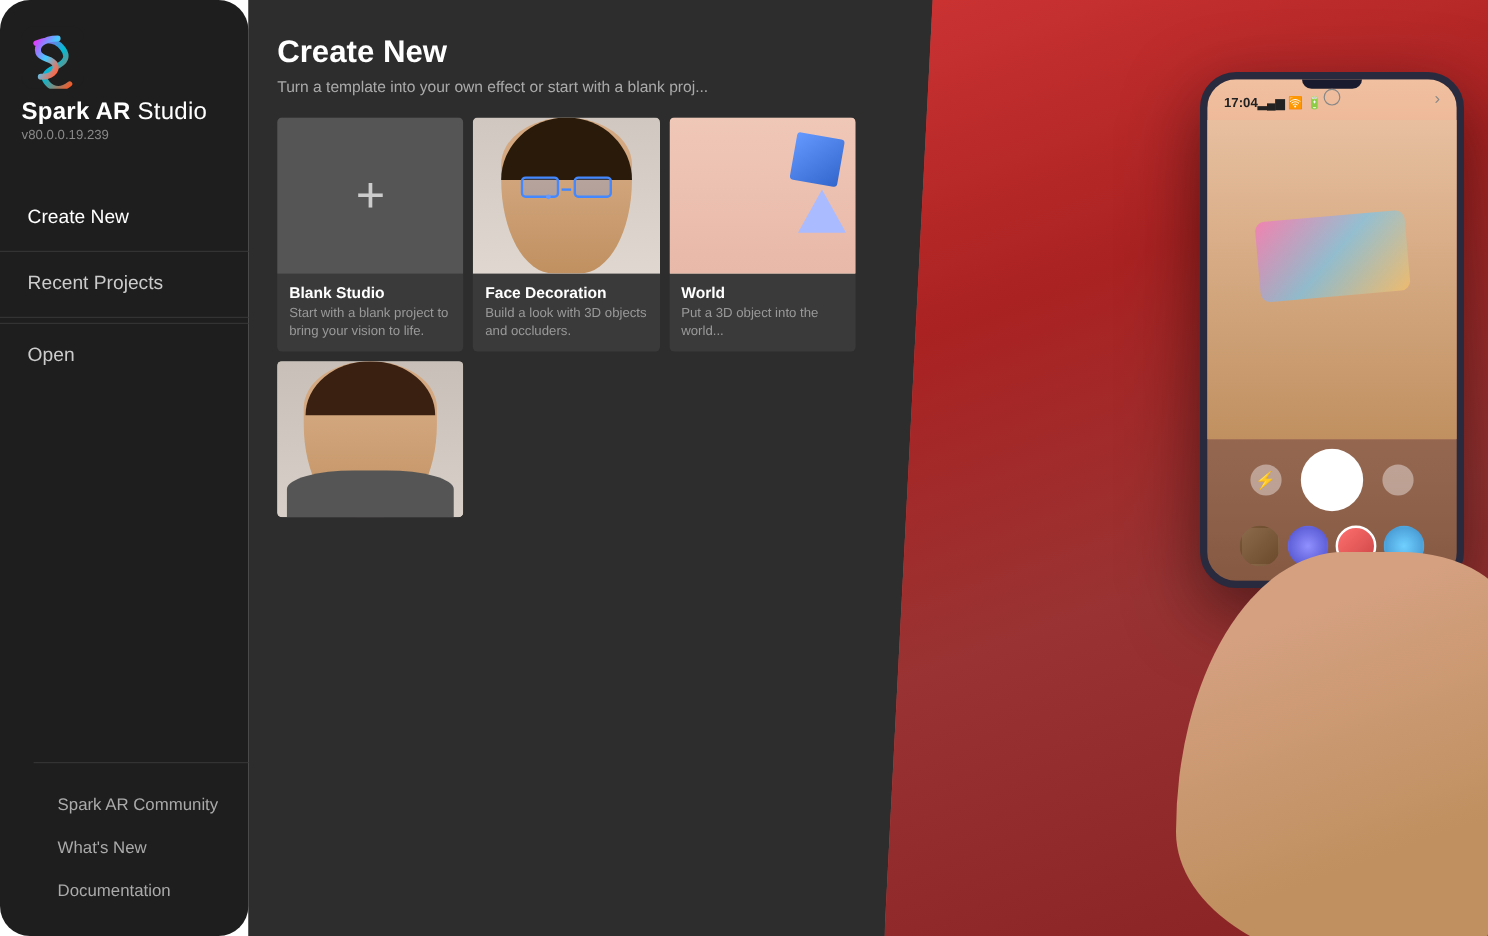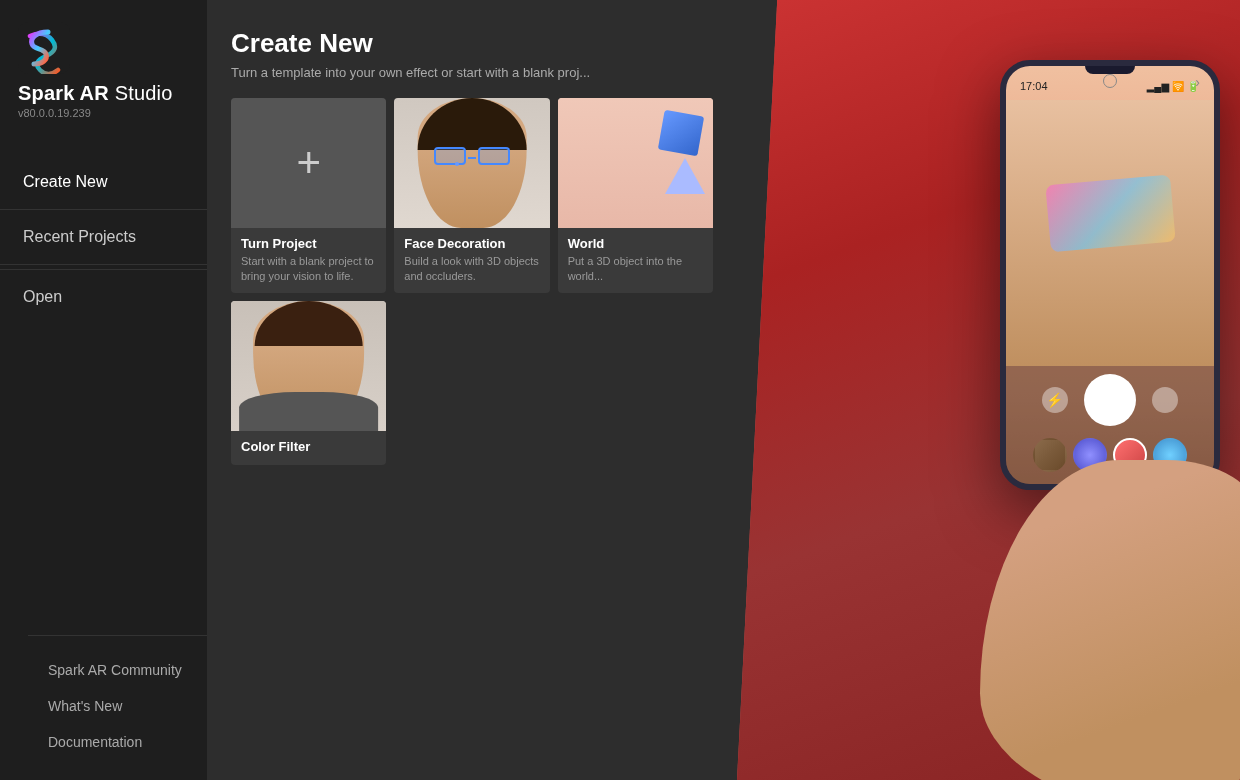--- a/index.html
+++ b/index.html
@@ -13,20 +13,21 @@
 
     
     #sidebar {
       width: 207px;
       min-width: 207px;
       height: 780px;
       background: #1e1e1e;
       display: flex;
       flex-direction: column;
       color: #fff;
+      border-radius: 25px;
     }
 
     #logo-area {
       padding: 22px 18px 10px 18px;
       display: flex;
       flex-direction: column;
       align-items: flex-start;
     }
 
     #logo-icon {
@@ -141,26 +142,25 @@
       width: 100%;
       height: 100%;
       background: linear-gradient(180deg, #f0c0a0 0%, #e8a080 40%, #d09070 80%, #c08060 100%);
       position: relative;
       display: flex;
       flex-direction: column;
     }
 
     #phone-status-bar {
       display: flex;
-      justify-content: space-between;
       align-items: center;
       padding: 6px 14px 4px 14px;
       font-size: 11px;
       color: #222;
-      font-weight: 400;
+      font-weight: 700;
     }
 
     #phone-main-view {
       flex: 1;
       position: relative;
       overflow: hidden;
     }
 
     #ar-overlay {
       position: absolute;
@@ -549,21 +549,21 @@
 
       <div id="dot-accent"></div>
 
       <div id="templates-grid">
 
         <div class="template-card">
           <div class="template-thumb blank-thumb">
             <span class="plus-icon">+</span>
           </div>
           <div class="template-info">
-            <div class="template-name">Turn Project</div>
+            <div class="template-name">Blank Studio</div>
             <div class="template-desc">Start with a blank project to bring your vision to life.</div>
           </div>
         </div>
 
         <div class="template-card">
           <div class="template-thumb face-decoration-thumb">
             <div class="face-silhouette">
 
               <div class="face-shape"></div>
 
@@ -602,24 +602,20 @@
         <div class="template-card">
           <div class="template-thumb color-filter-thumb">
             <div style="width:100%;height:100%;position:relative;overflow:hidden;">
               <div style="position:absolute;top:0;left:0;width:100%;height:100%;background:linear-gradient(180deg,#c8c0b8 0%,#d8d0c8 100%);"></div>
 
               <div class="colorfilter-face"></div>
               <div class="colorfilter-hair"></div>
 
               <div class="arms-crossed"></div>
             </div>
-          </div>
-          <div class="template-info">
-            <div class="template-name">Color Filter</div>
-            <div class="template-desc"></div>
           </div>
         </div>
 
       </div>
     </div>
 
     <div id="right-panel">
       <div class="red-fabric-main"></div>
 
       <div id="hand-shape"></div>

